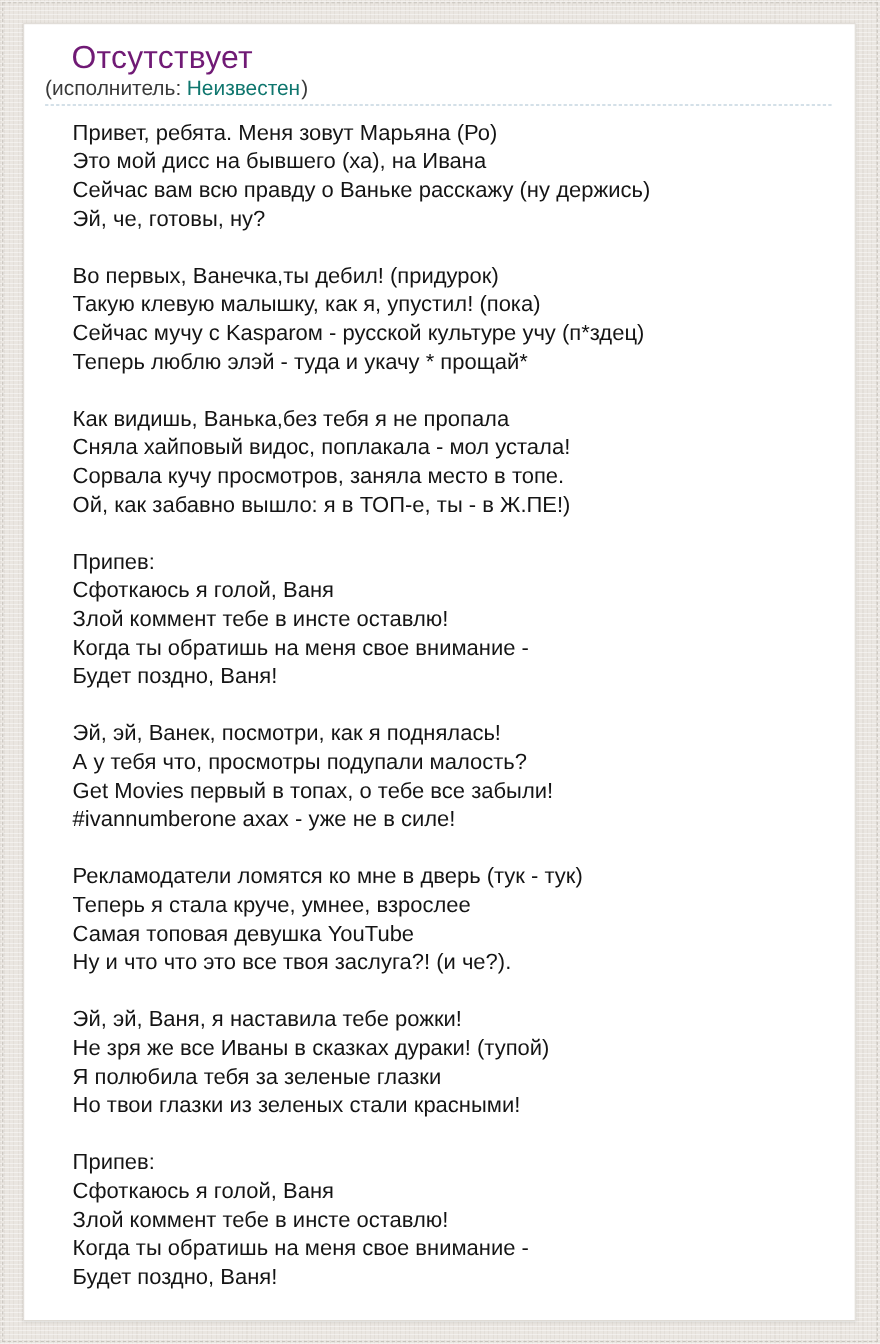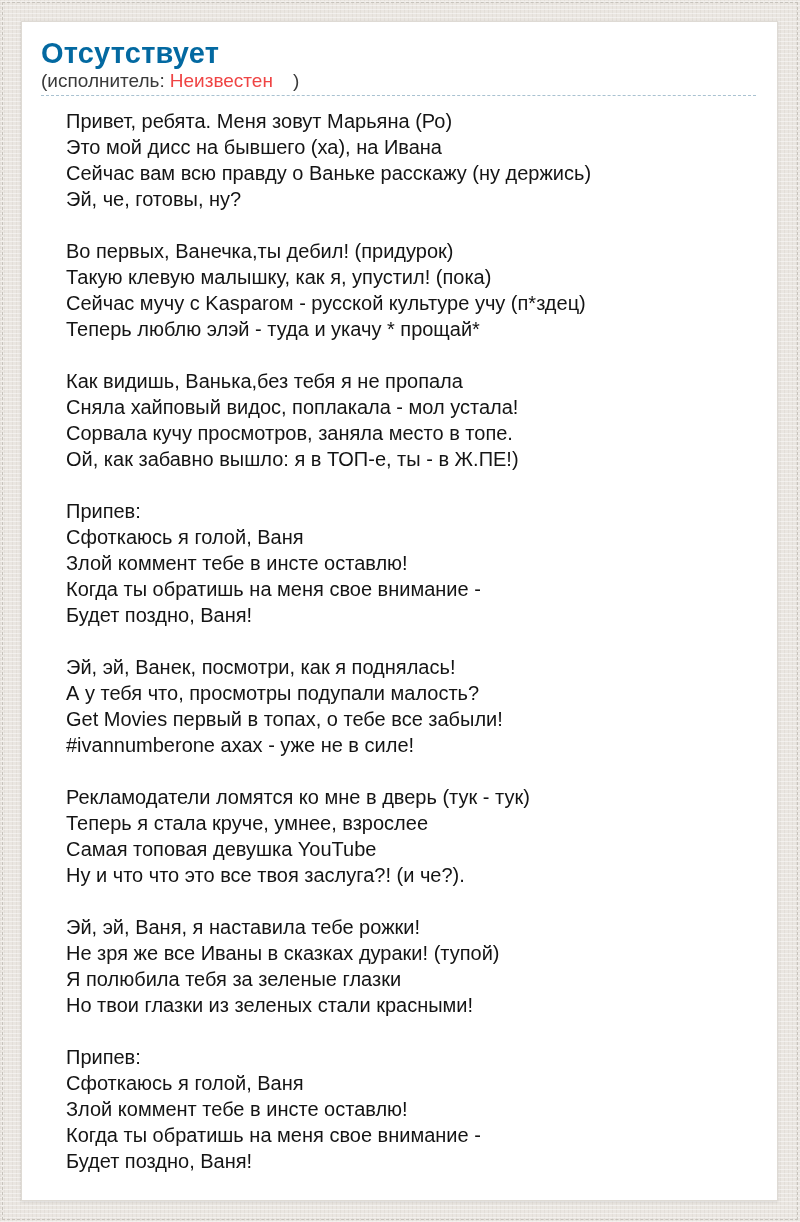--- a/index.html
+++ b/index.html
@@ -35,38 +35,39 @@
     width: 757px;
     height: 1180px;
     background: #ffffff;
     border: 1px solid #dedad4;
     box-shadow: 0 1px 3px rgba(0,0,0,0.10);
     padding: 15px 21px 30px 19px;
   }
 
   .song-title {
     font-size: 29px;
-    font-weight: 700;
+    font-weight: 400;
     line-height: 32px;
-    color: #0369a1;
+    color: #701a75;
     letter-spacing: 0.2px;
+    margin-left: 24px;
   }
 
   .artist-line {
     font-size: 19px;
     line-height: 24px;
     color: #3a3a3a;
     padding-bottom: 2px;
     border-bottom: 1px dashed #a9c2d1;
   }
 
   .artist-link {
-    color: #ef4444;
+    color: #0f766e;
     text-decoration: none;
-    margin: 0 20px 0 5px;
+    margin: 0 1px 0 5px;
     cursor: pointer;
   }
 
   .lyrics {
     margin-top: 12px;
     font-size: 20px;
     line-height: 26px;
     color: #141414;
     white-space: pre-line;
     margin-left: 25px;

